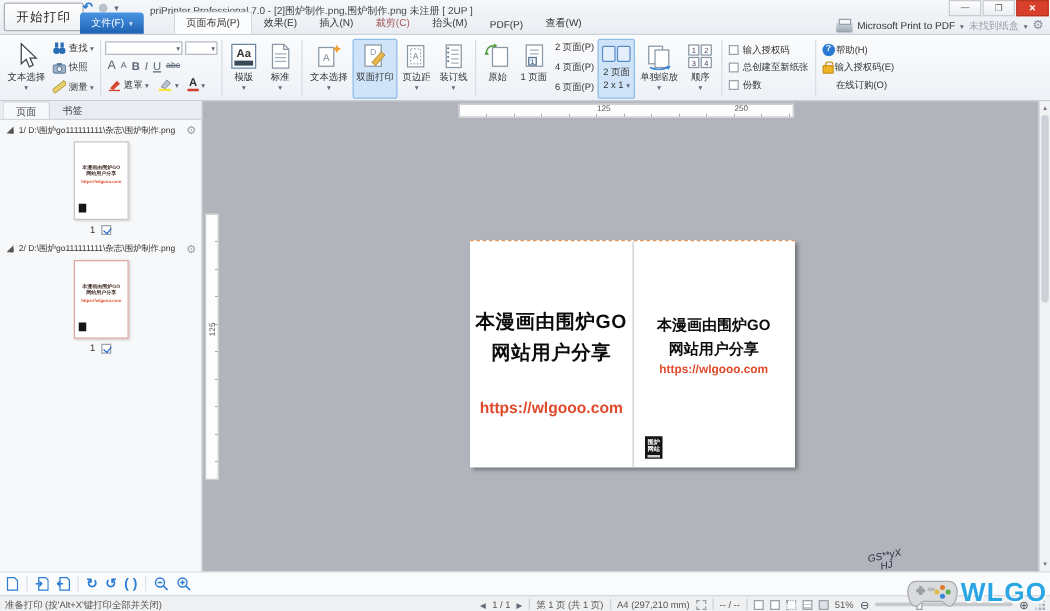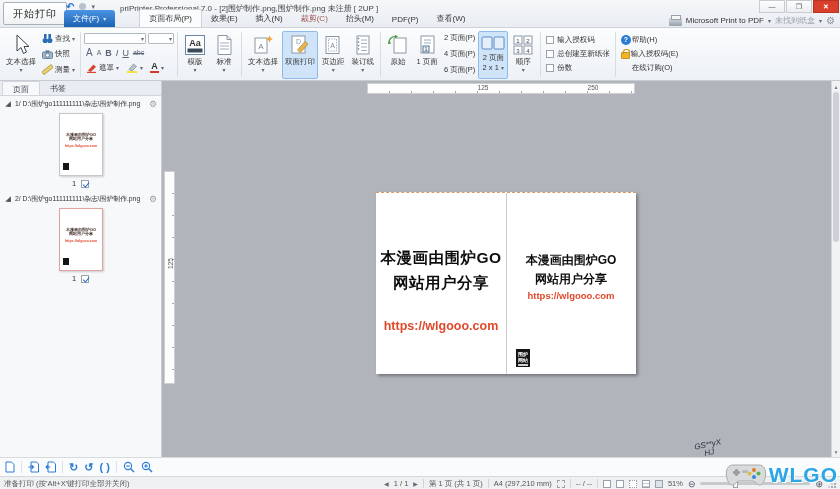--- a/index.html
+++ b/index.html
@@ -387,20 +387,32 @@
             <rect x="1" y="3" width="10" height="12" rx="1" fill="#e4effb" stroke="#5a8cc8"></rect>
             <rect x="13" y="3" width="10" height="12" rx="1" fill="#e4effb" stroke="#5a8cc8"></rect>
           </svg>
         </span>
       <span class="lbl">2 页面</span>
       <span class="lbl"><span>2 x 1</span> <span class="caret">▾</span></span>
     </div>
     <div class="bigbtn">
       <span class="icw">
           <svg width="22" height="22" viewBox="0 0 22 22">
+            <rect x="3" y="3" width="11" height="14" fill="#fff" stroke="#8a97a5"></rect>
+            <rect x="8" y="6" width="11" height="14" fill="#fff" stroke="#8a97a5"></rect>
+            <path d="M4 20 C8 22 14 22 18 20" fill="none" stroke="#3a85d8" stroke-width="1.2"></path>
+            <path d="M18.5 22 L20.5 19 L17 18.5 Z" fill="#3a85d8"></path>
+          </svg>
+        </span>
+      <span class="lbl">单独缩放</span>
+      <span class="caret">▾</span>
+    </div>
+    <div class="bigbtn">
+      <span class="icw">
+          <svg width="22" height="22" viewBox="0 0 22 22">
             <rect x="2" y="2" width="8" height="8" fill="#fff" stroke="#8a97a5"></rect>
             <rect x="12" y="2" width="8" height="8" fill="#fff" stroke="#8a97a5"></rect>
             <rect x="2" y="12" width="8" height="8" fill="#fff" stroke="#8a97a5"></rect>
             <rect x="12" y="12" width="8" height="8" fill="#fff" stroke="#8a97a5"></rect>
             <text x="6" y="8.5" font-size="6" text-anchor="middle" fill="#445">1</text>
             <text x="16" y="8.5" font-size="6" text-anchor="middle" fill="#445">2</text>
             <text x="6" y="18.5" font-size="6" text-anchor="middle" fill="#445">3</text>
             <text x="16" y="18.5" font-size="6" text-anchor="middle" fill="#445">4</text>
           </svg>
         </span>

